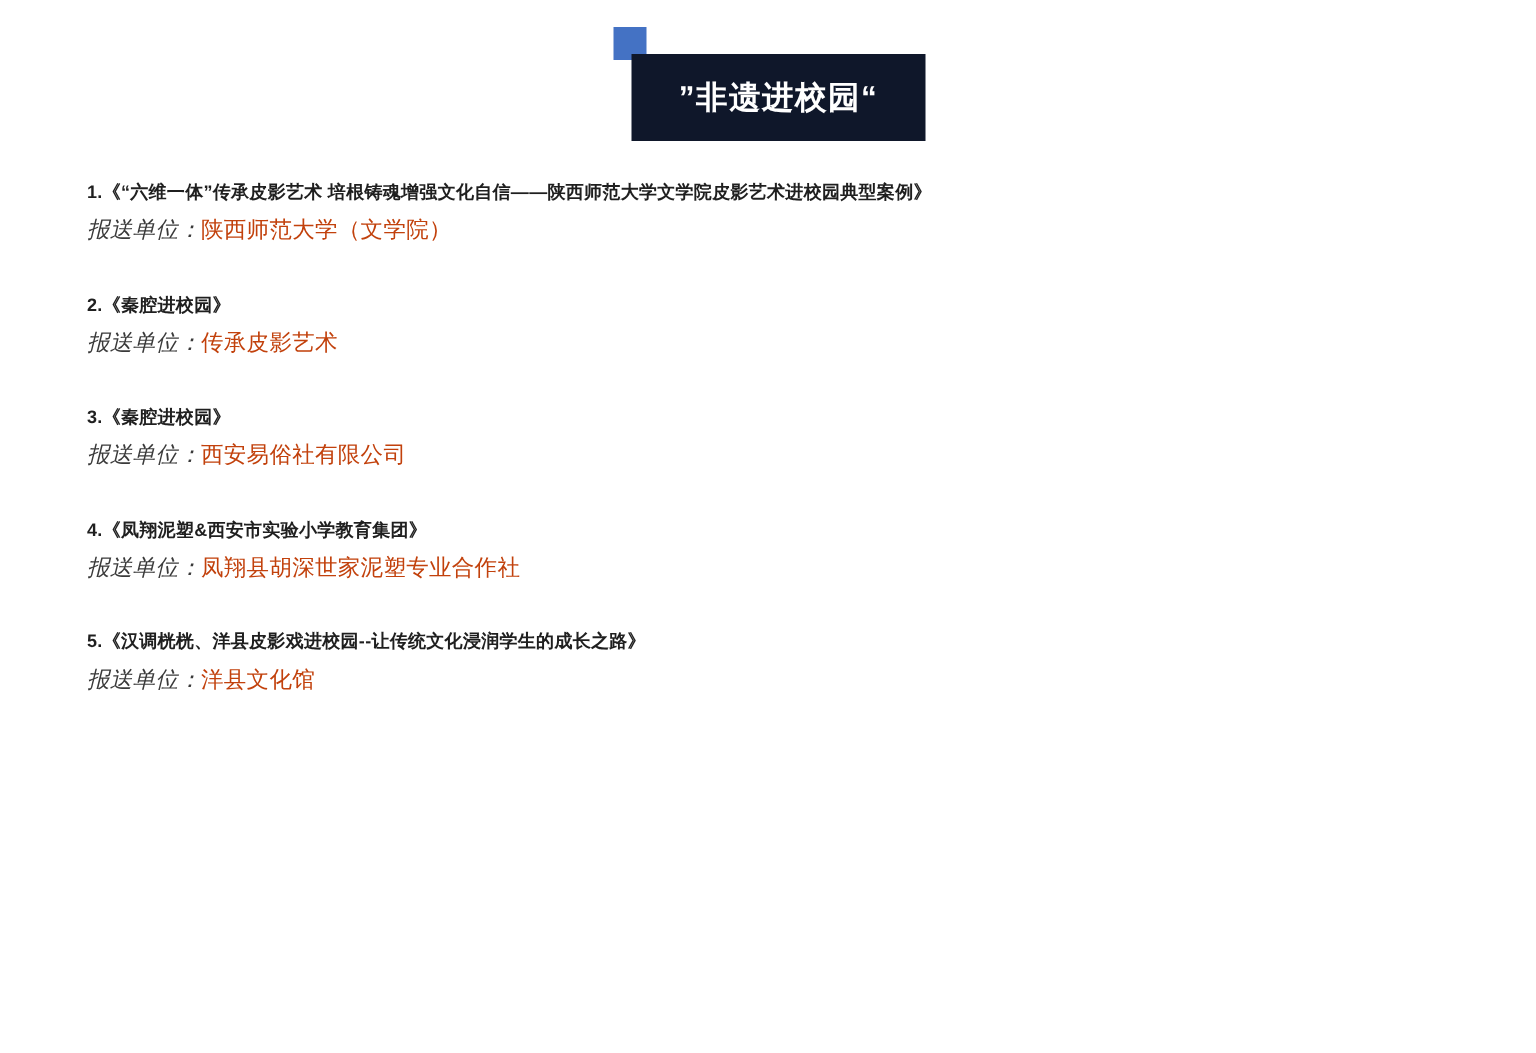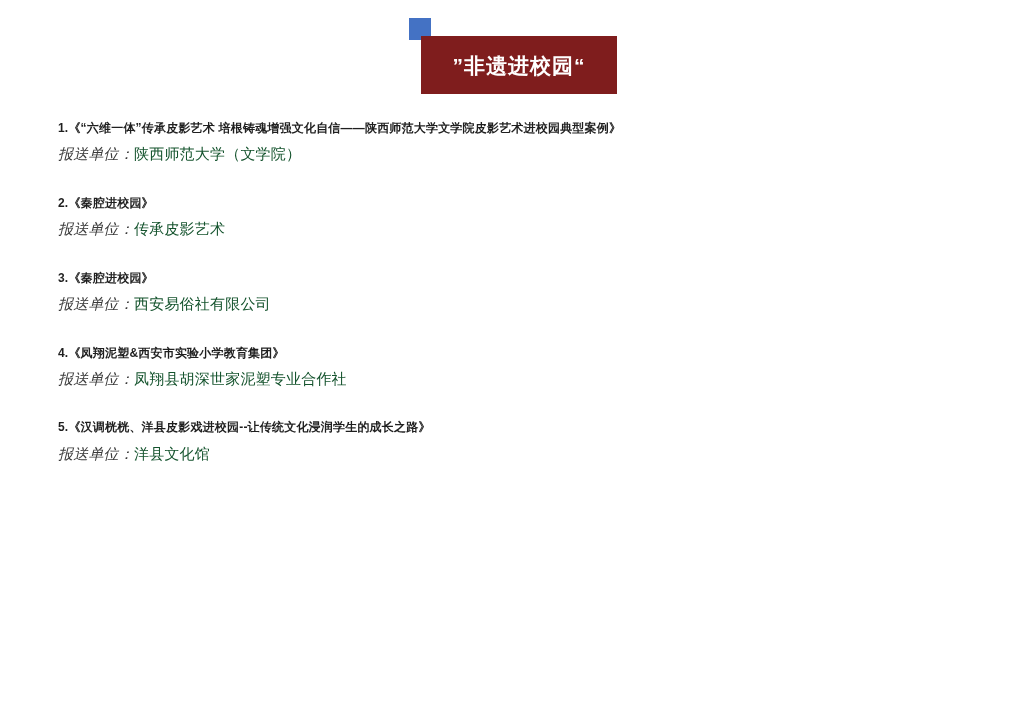--- a/index.html
+++ b/index.html
@@ -35,21 +35,21 @@
     width: 22px;
     height: 22px;
     background: #4472c4;
   }
   .banner-box {
     position: absolute;
     left: 421px;
     top: 36px;
     width: 196px;
     height: 58px;
-    background: #7f1d1d;
+    background: #0f172a;
     display: flex;
     align-items: center;
     justify-content: center;
     text-align: center;
   }
   .banner-title {
     color: #ffffff;
     font-size: 21px;
     font-weight: bold;
     letter-spacing: 1px;
@@ -83,21 +83,21 @@
     line-height: 1.7;
     color: #3a3a3a;
     margin: 0;
     letter-spacing: 0.2px;
   }
   .org-label {
     color: #3a3a3a;
     font-style: italic;
   }
   .org-value {
-    color: #14532d;
+    color: #c2410c;
   }
 </style>
 </head>
 <body>
 
 <div class="page">
 
   <div class="banner-wrap">
     <div class="banner-square"></div>
     <div class="banner-box">

